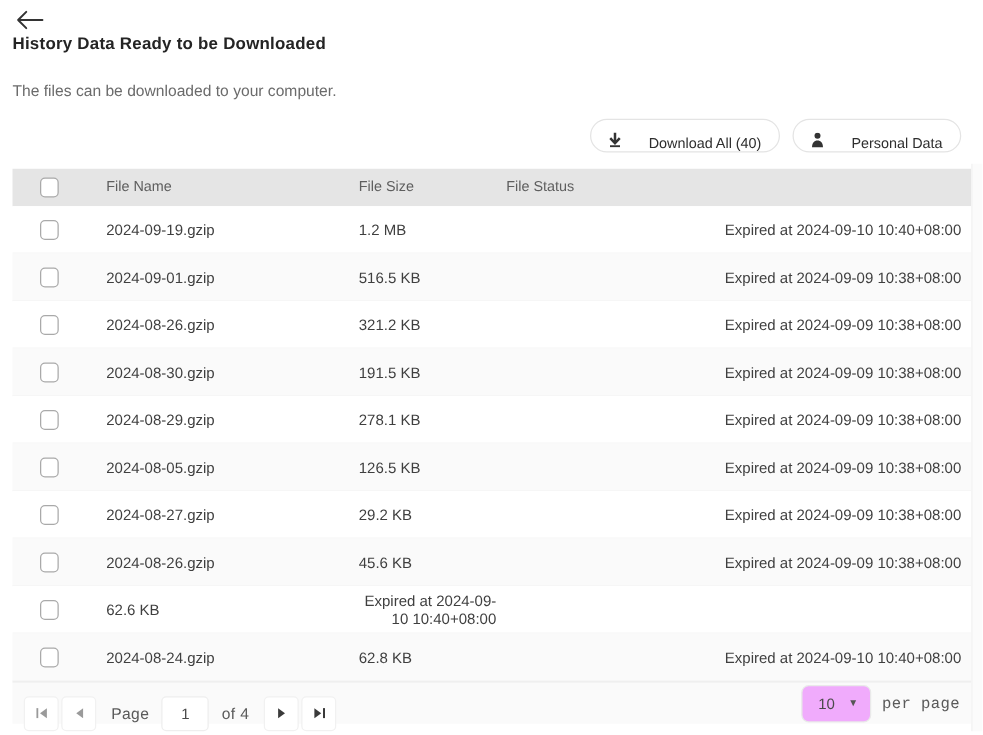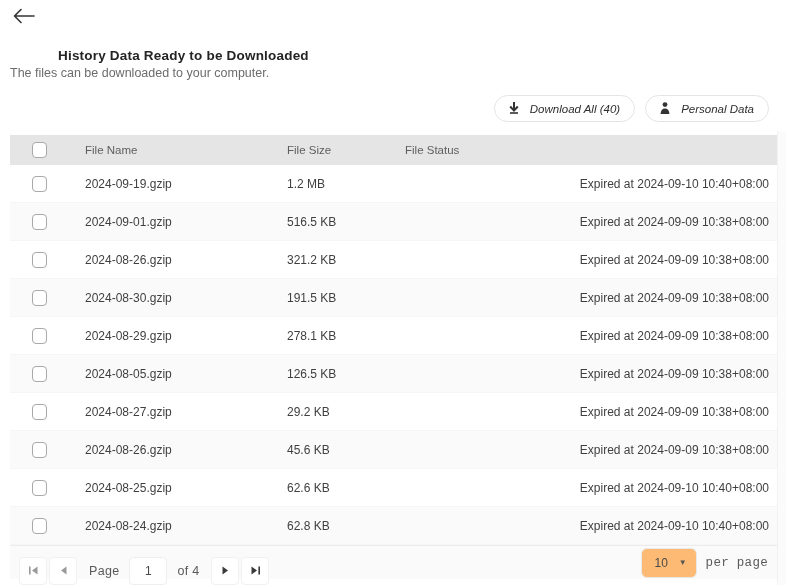--- a/index.html
+++ b/index.html
@@ -13,47 +13,45 @@
   }
 
   
   .back-btn {
     position: absolute; left: 13px; top: 6px;
     width: 26px; height: 22px;
     background: none; border: none; cursor: pointer;
     display: flex; align-items: center;
   }
   .page-title {
-    position: absolute; left: 10px; top: 48px;
+    position: absolute; left: 10px; top: 27px;
     font-size: 13.5px; font-weight: bold; color: #242424;
     letter-spacing: 0.2px;
-    margin-left: 48px;
   }
   .page-subtitle {
     position: absolute; left: 10px; top: 66px;
     font-size: 12.5px; color: #6b6b6b;
   }
 
   
   .actions {
     position: absolute; right: 17px; top: 95px;
     display: flex; gap: 10px;
   }
   .pill-btn {
     height: 27px;
-    display: inline-flex; align-items: center; gap: 11px;
+    display: inline-flex; align-items: flex-end; gap: 22px;
     padding: 0 14px;
     background: #ffffff;
     border: 1px solid #e4e4e4;
     border-radius: 14px;
     font-family: "Liberation Sans", sans-serif;
     font-size: 11.5px; color: #2e2e2e;
     cursor: pointer;
     white-space: nowrap;
-    font-style: italic;
   }
   .pill-btn svg { flex: 0 0 auto; }
 
   
   .table-wrap {
     position: absolute; left: 10px; top: 135px; width: 767px;
   }
   .thead, .trow {
     display: grid;
     grid-template-columns: 75px 202px 118px 1fr;
@@ -105,21 +103,21 @@
     width: 38px; height: 28px;
     border: 1px solid #eeeeee; border-radius: 4px;
     background: #ffffff;
     text-align: center; font-size: 12px; color: #4a4a4a;
     font-family: "Liberation Sans", sans-serif;
   }
   .pg-of { margin: 0 10px 0 8px; color: #5a5a5a; font-size: 12.5px; letter-spacing: 0.3px; }
   .foot-right { margin-left: auto; display: flex; align-items: center; gap: 9px; }
   .page-size-select {
     width: 56px; height: 30px;
-    background: #fdba74;
+    background: #f0abfc;
     border: 1px solid #e9e9e9; border-radius: 6px;
     display: inline-flex; align-items: center; justify-content: space-between;
     padding: 0 9px 0 13px;
     font-size: 12px; color: #4a4a4a;
     cursor: pointer;
   }
   .caret { font-size: 8px; color: #555; }
   .per-page-label { font-size: 12.5px; color: #5a5a5a; letter-spacing: 0.3px; font-family: Liberation Mono, monospace; }
 
   
@@ -244,21 +242,20 @@
       </div>
       <div>2024-08-26.gzip</div>
       <div>45.6 KB</div>
       <div class="cell-status">Expired at 2024-09-09 10:38+08:00</div>
     </div>
 
     <div class="trow">
       <div class="cell-check">
         <span class="checkbox"></span>
       </div>
-      <div>2024-08-25.gzip</div>
       <div>62.6 KB</div>
       <div class="cell-status">Expired at 2024-09-10 10:40+08:00</div>
     </div>
 
     <div class="trow">
       <div class="cell-check">
         <span class="checkbox"></span>
       </div>
       <div>2024-08-24.gzip</div>
       <div>62.8 KB</div>

